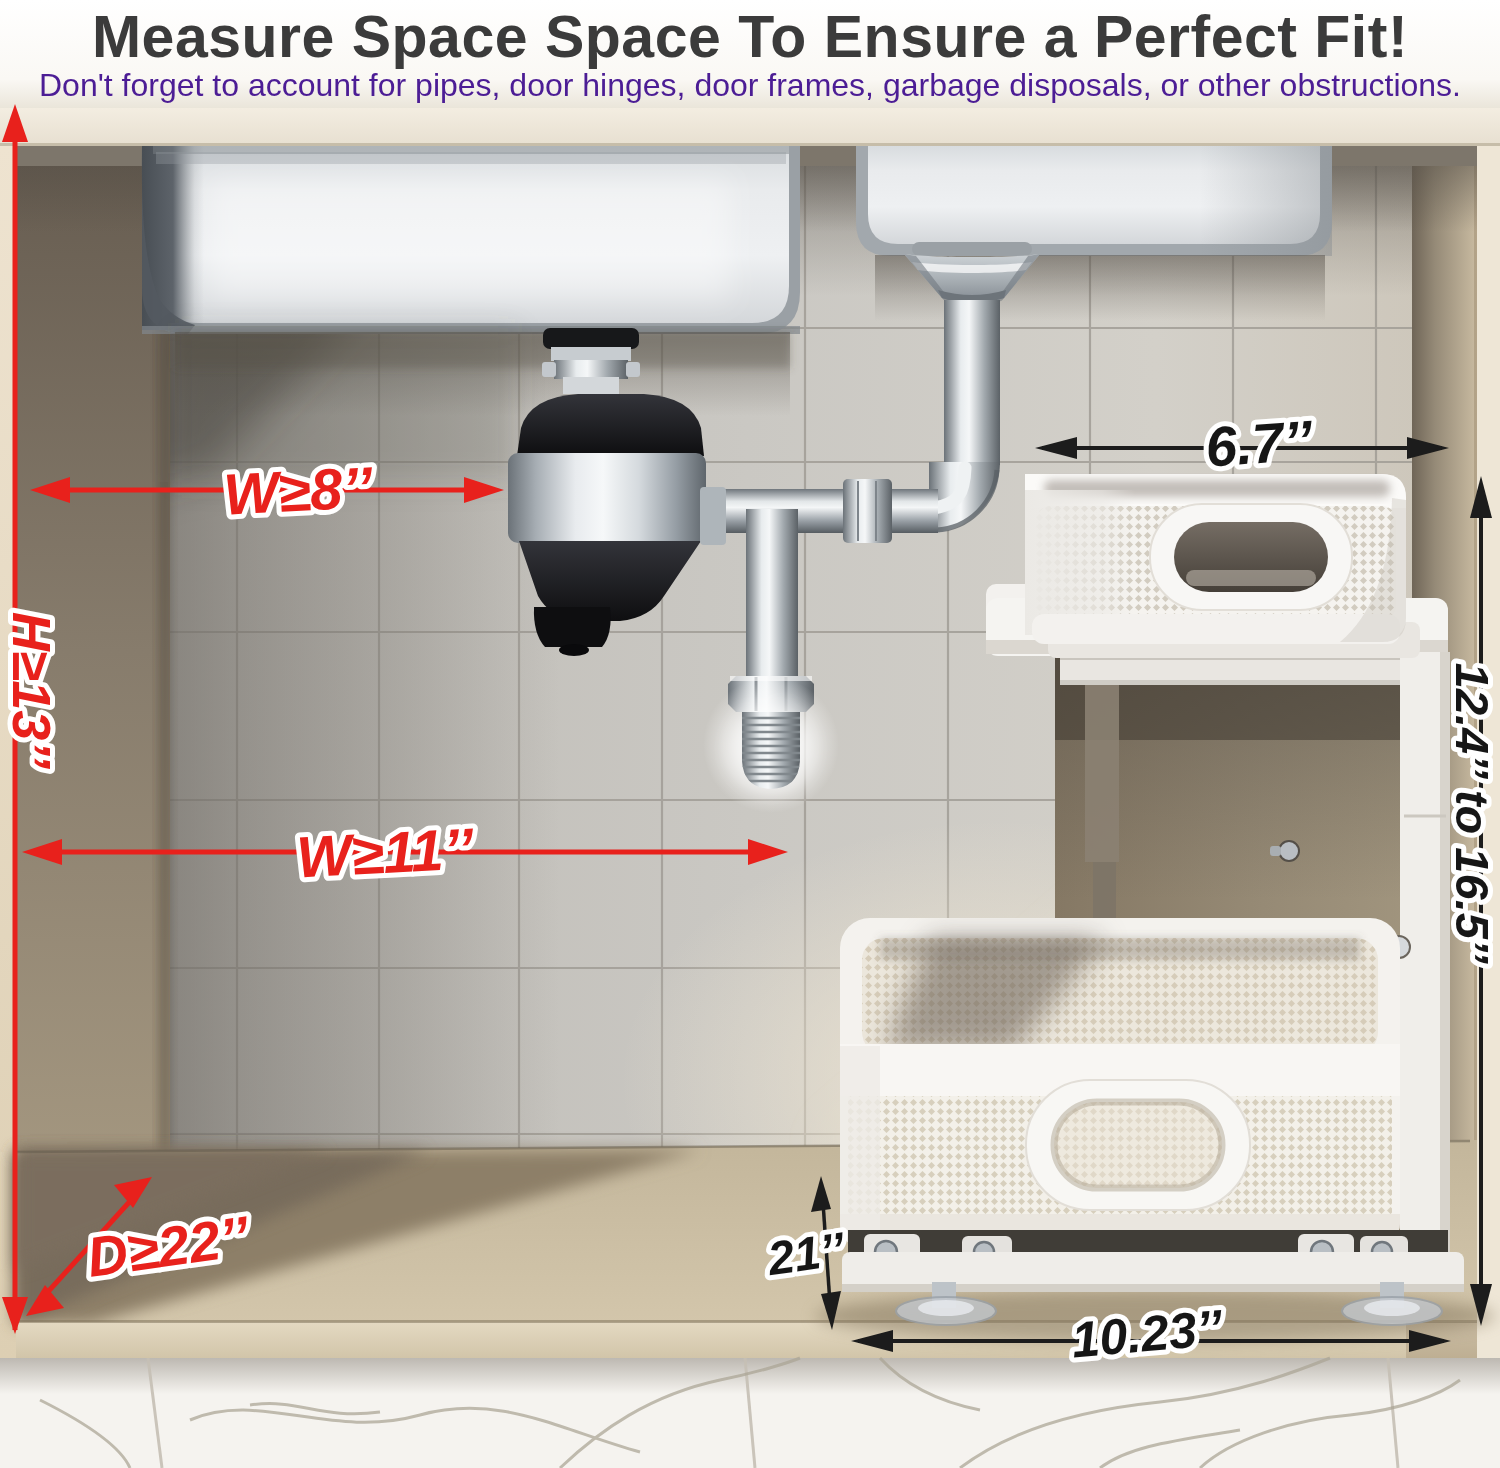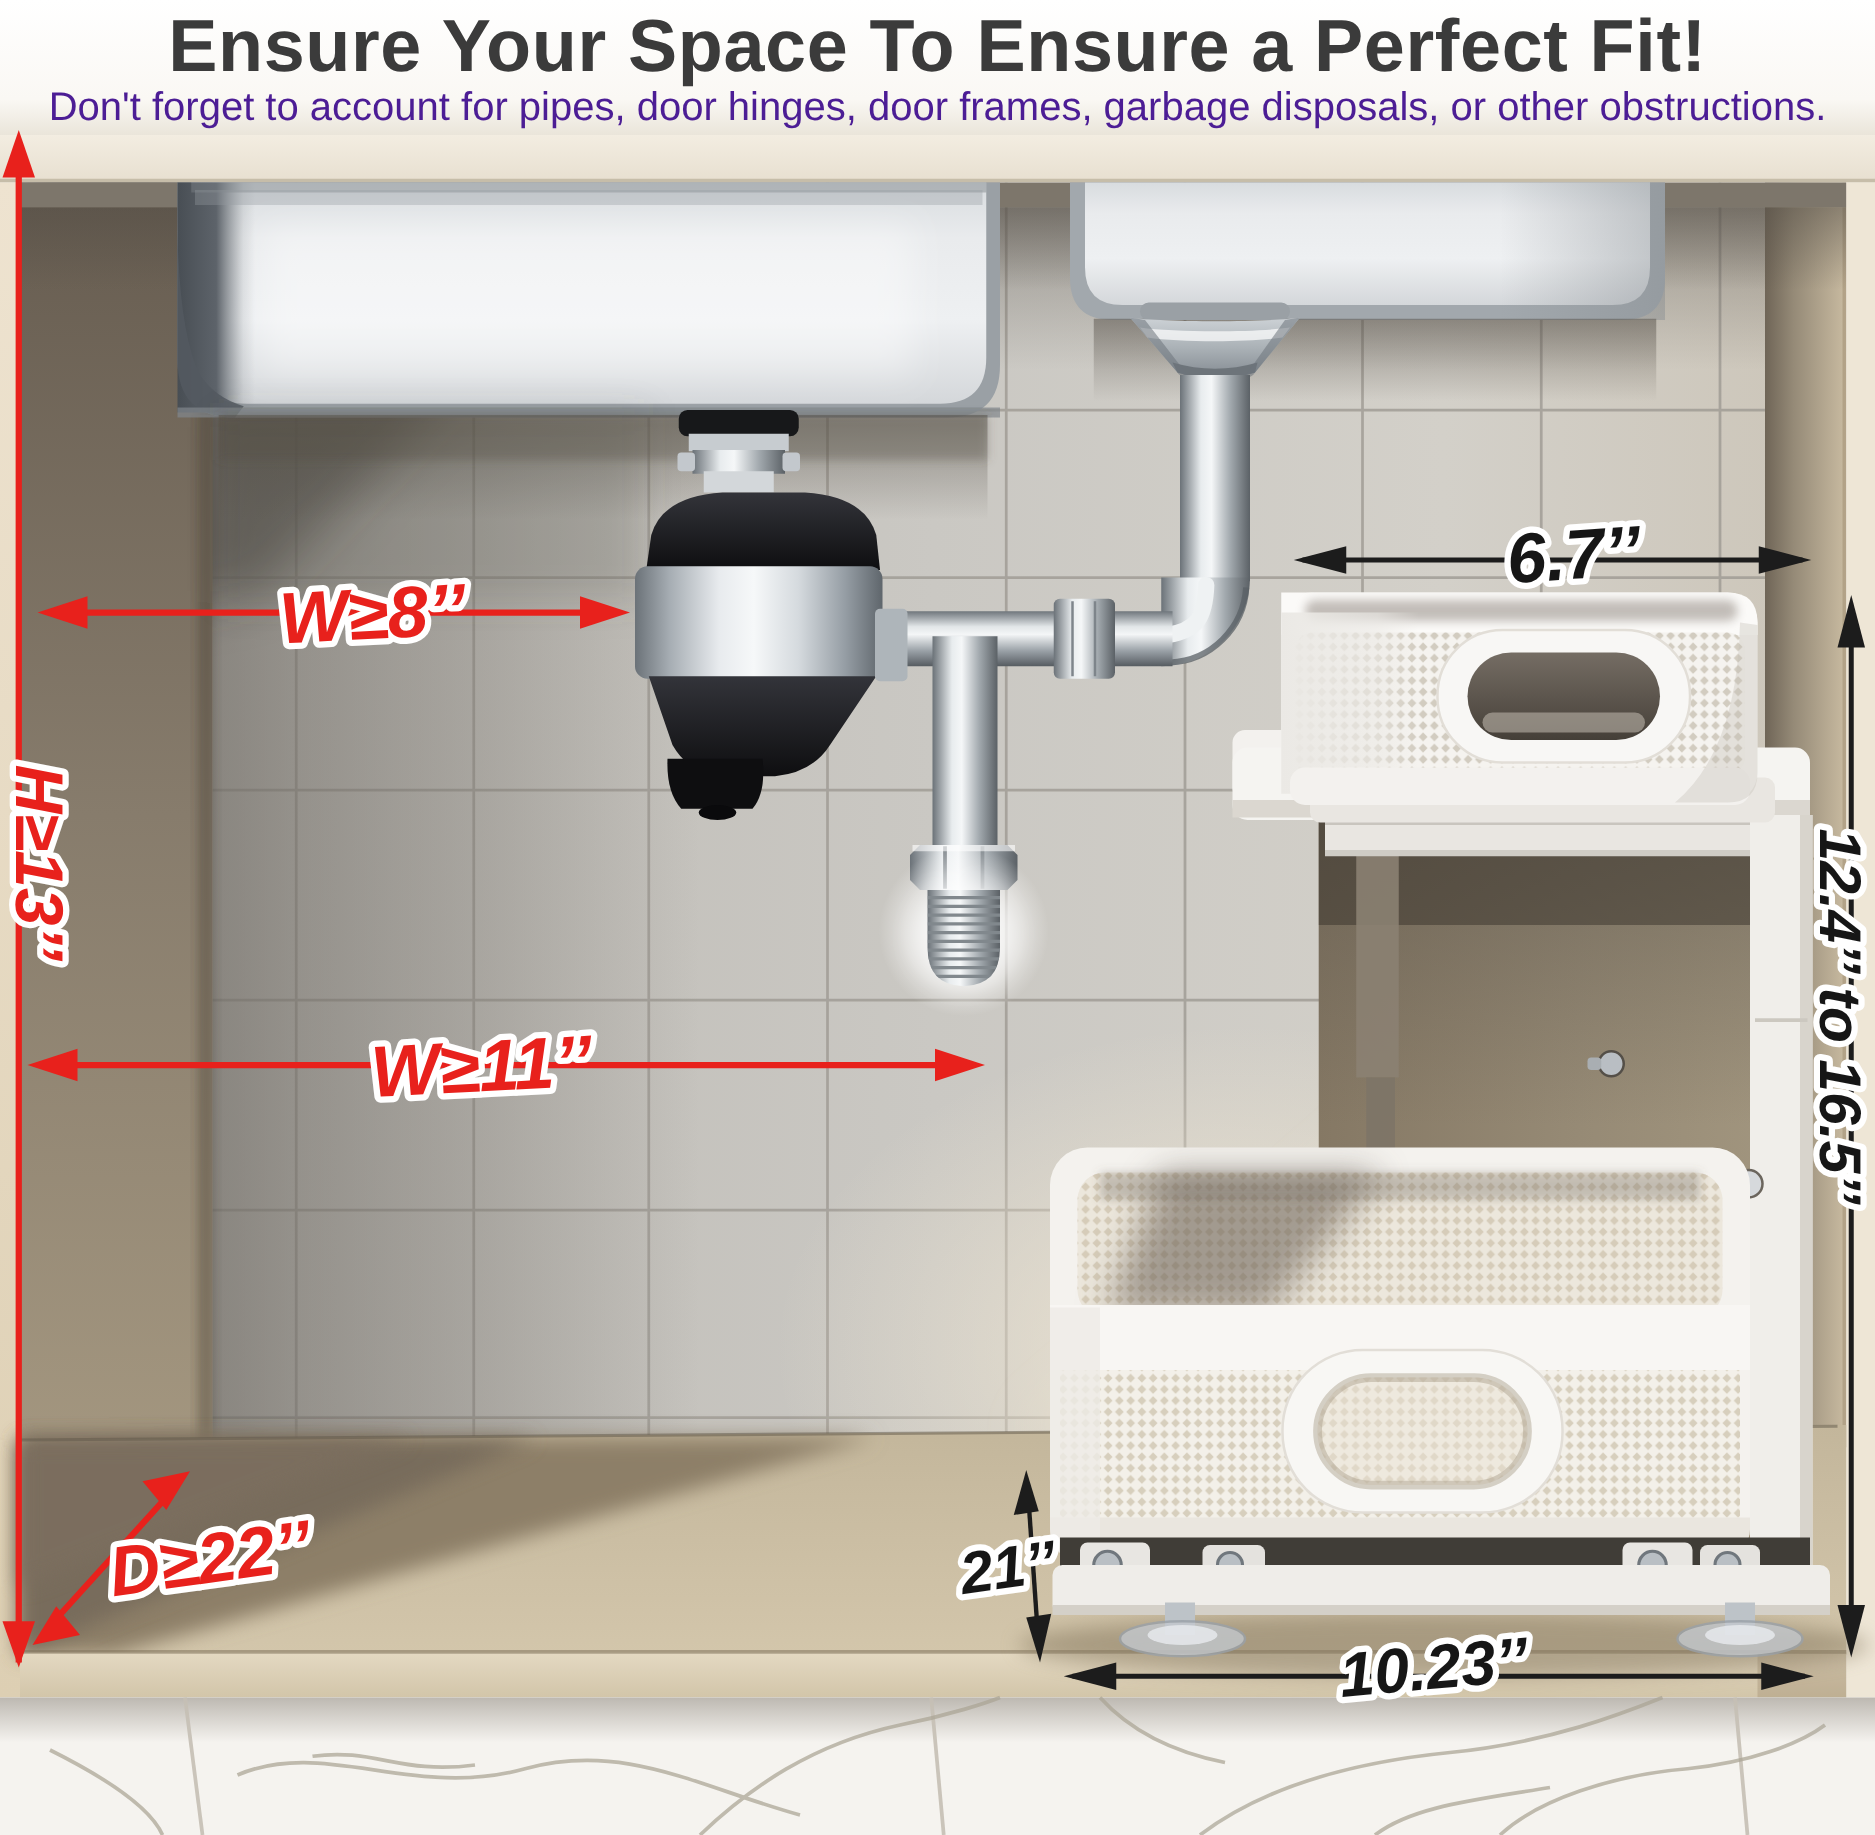--- a/index.html
+++ b/index.html
@@ -434,14 +434,14 @@
  <polygon points="1451,1341 1409,1330 1409,1352"></polygon>
 </g>
 <g font-family="Liberation Sans, sans-serif" font-weight="bold" font-style="italic" fill="#161616" stroke="#ffffff" stroke-width="10" paint-order="stroke" stroke-linejoin="round" text-anchor="middle">
  <text x="1259" y="463" font-size="56" transform="rotate(-4 1259 444)">6.7’’</text>
  <text transform="translate(1456 813) rotate(90)" font-size="47">12.4’’ to 16.5’’</text>
  <text x="806" y="1270" font-size="47" transform="rotate(-8 806 1252)">21’’</text>
  <text x="1147" y="1351" font-size="50" transform="rotate(-5 1147 1334)">10.23’’</text>
 </g>
 </svg>
 
-<div class="hdr" style="top:3px;font-size:59px;font-weight:bold;letter-spacing:0.5px;">Ensure Your Space To Ensure a Perfect Fit!</div>
+<div class="hdr" style="top:3px;font-size:59px;font-weight:bold;letter-spacing:0.5px;">Measure Space Space To Ensure a Perfect Fit!</div>
 <div class="hdr" style="top:67px;font-size:32px;color:#4c1d95;">Don't forget to account for pipes, door hinges, door frames, garbage disposals, or other obstructions.</div>
 
 </body></html>

